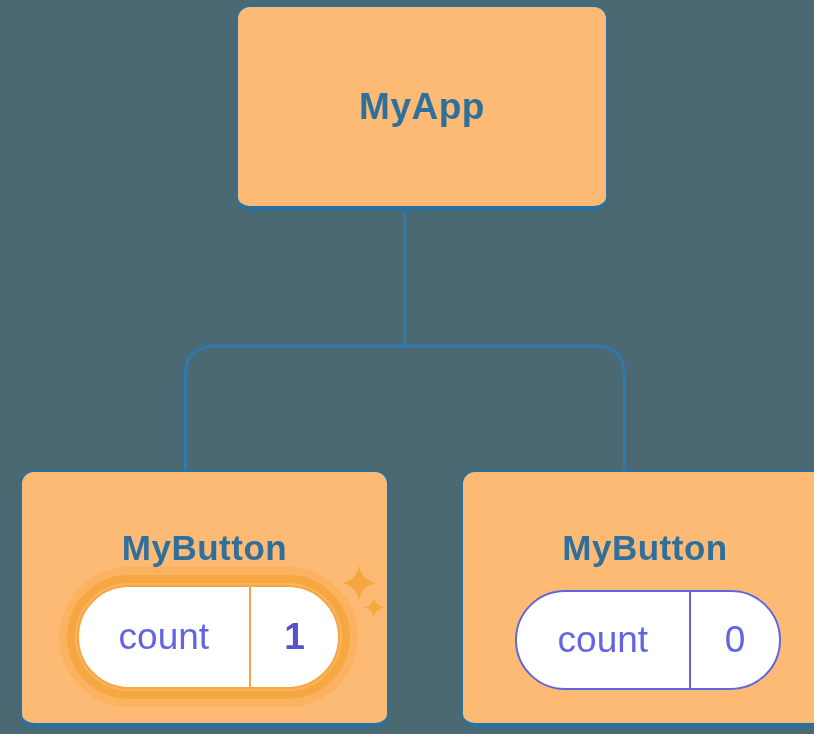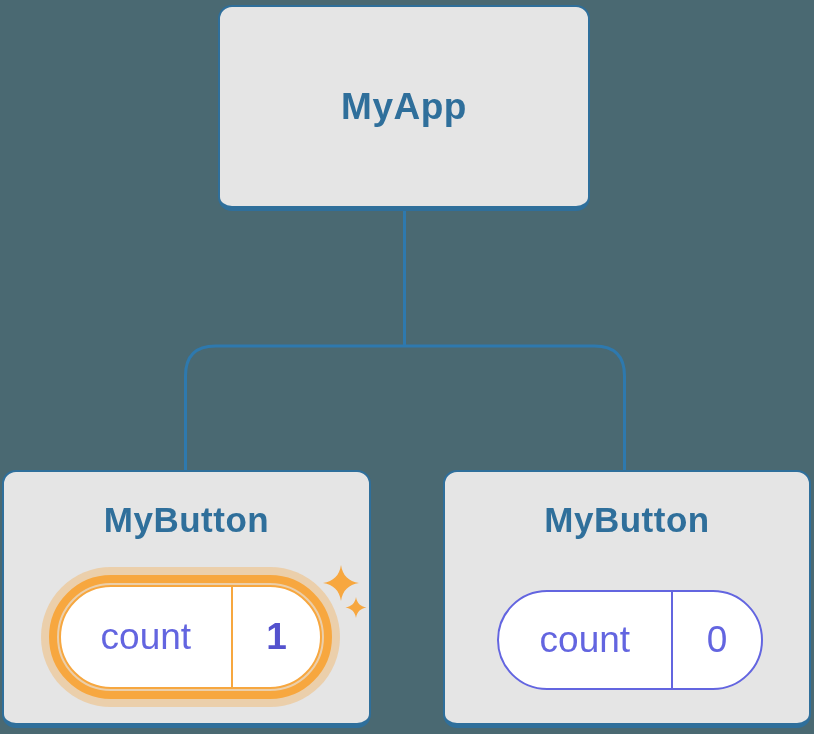--- a/index.html
+++ b/index.html
@@ -15,25 +15,26 @@
     overflow: hidden;
   }
   .connector-svg {
     position: absolute;
     left: 0;
     top: 0;
     pointer-events: none;
   }
   .node {
     position: absolute;
-    background: #e5e5e5;
+    background: #fdba74;
     border: 2.5px solid #2F6F9B;
     border-bottom-width: 5px;
     border-radius: 14px;
     box-sizing: border-box;
+    margin-left: 18px;
   }
   .node-root {
     left: 218px;
     top: 5px;
     width: 372px;
     height: 206px;
     display: flex;
     align-items: center;
     justify-content: center;
   }
@@ -47,21 +48,21 @@
     top: 470px;
     width: 369px;
     height: 258px;
   }
   .node-child-left  { left: 2px; }
   .node-child-right { left: 443px; width: 368px; }
   .child-title {
     position: absolute;
     left: 0;
     right: 0;
-    top: 28px;
+    top: 56px;
     text-align: center;
     color: #2F6F9B;
     font-weight: bold;
     font-size: 35px;
     letter-spacing: 0.5px;
   }
   .pill {
     position: absolute;
     background: #ffffff;
     border-radius: 999px;

